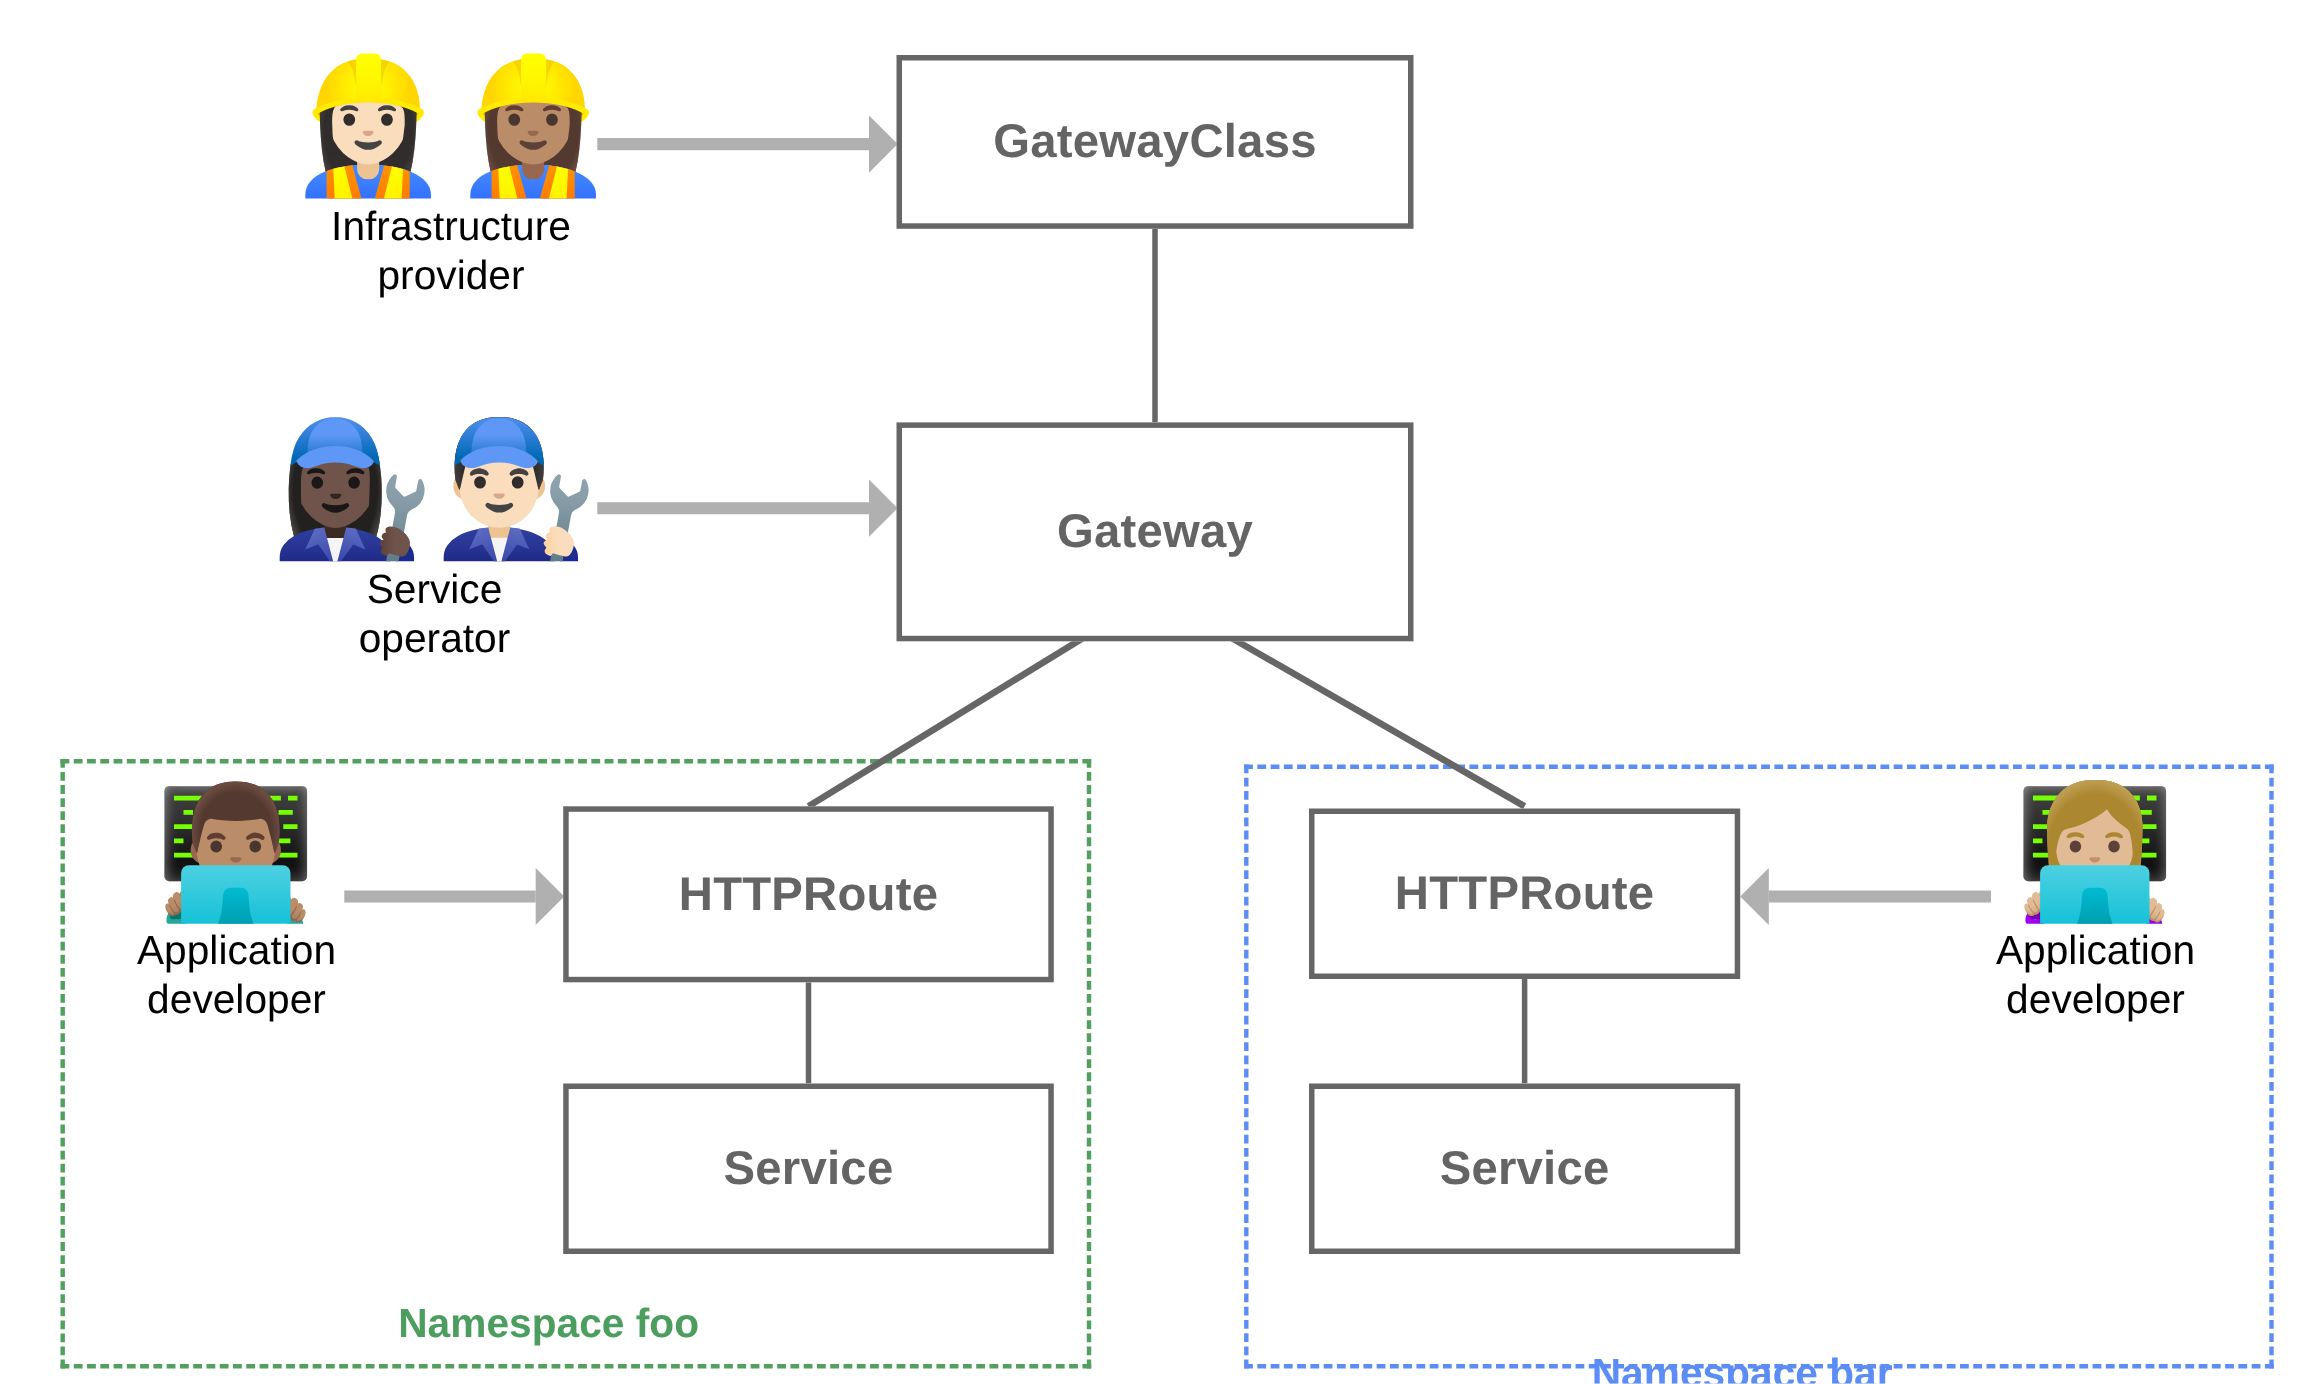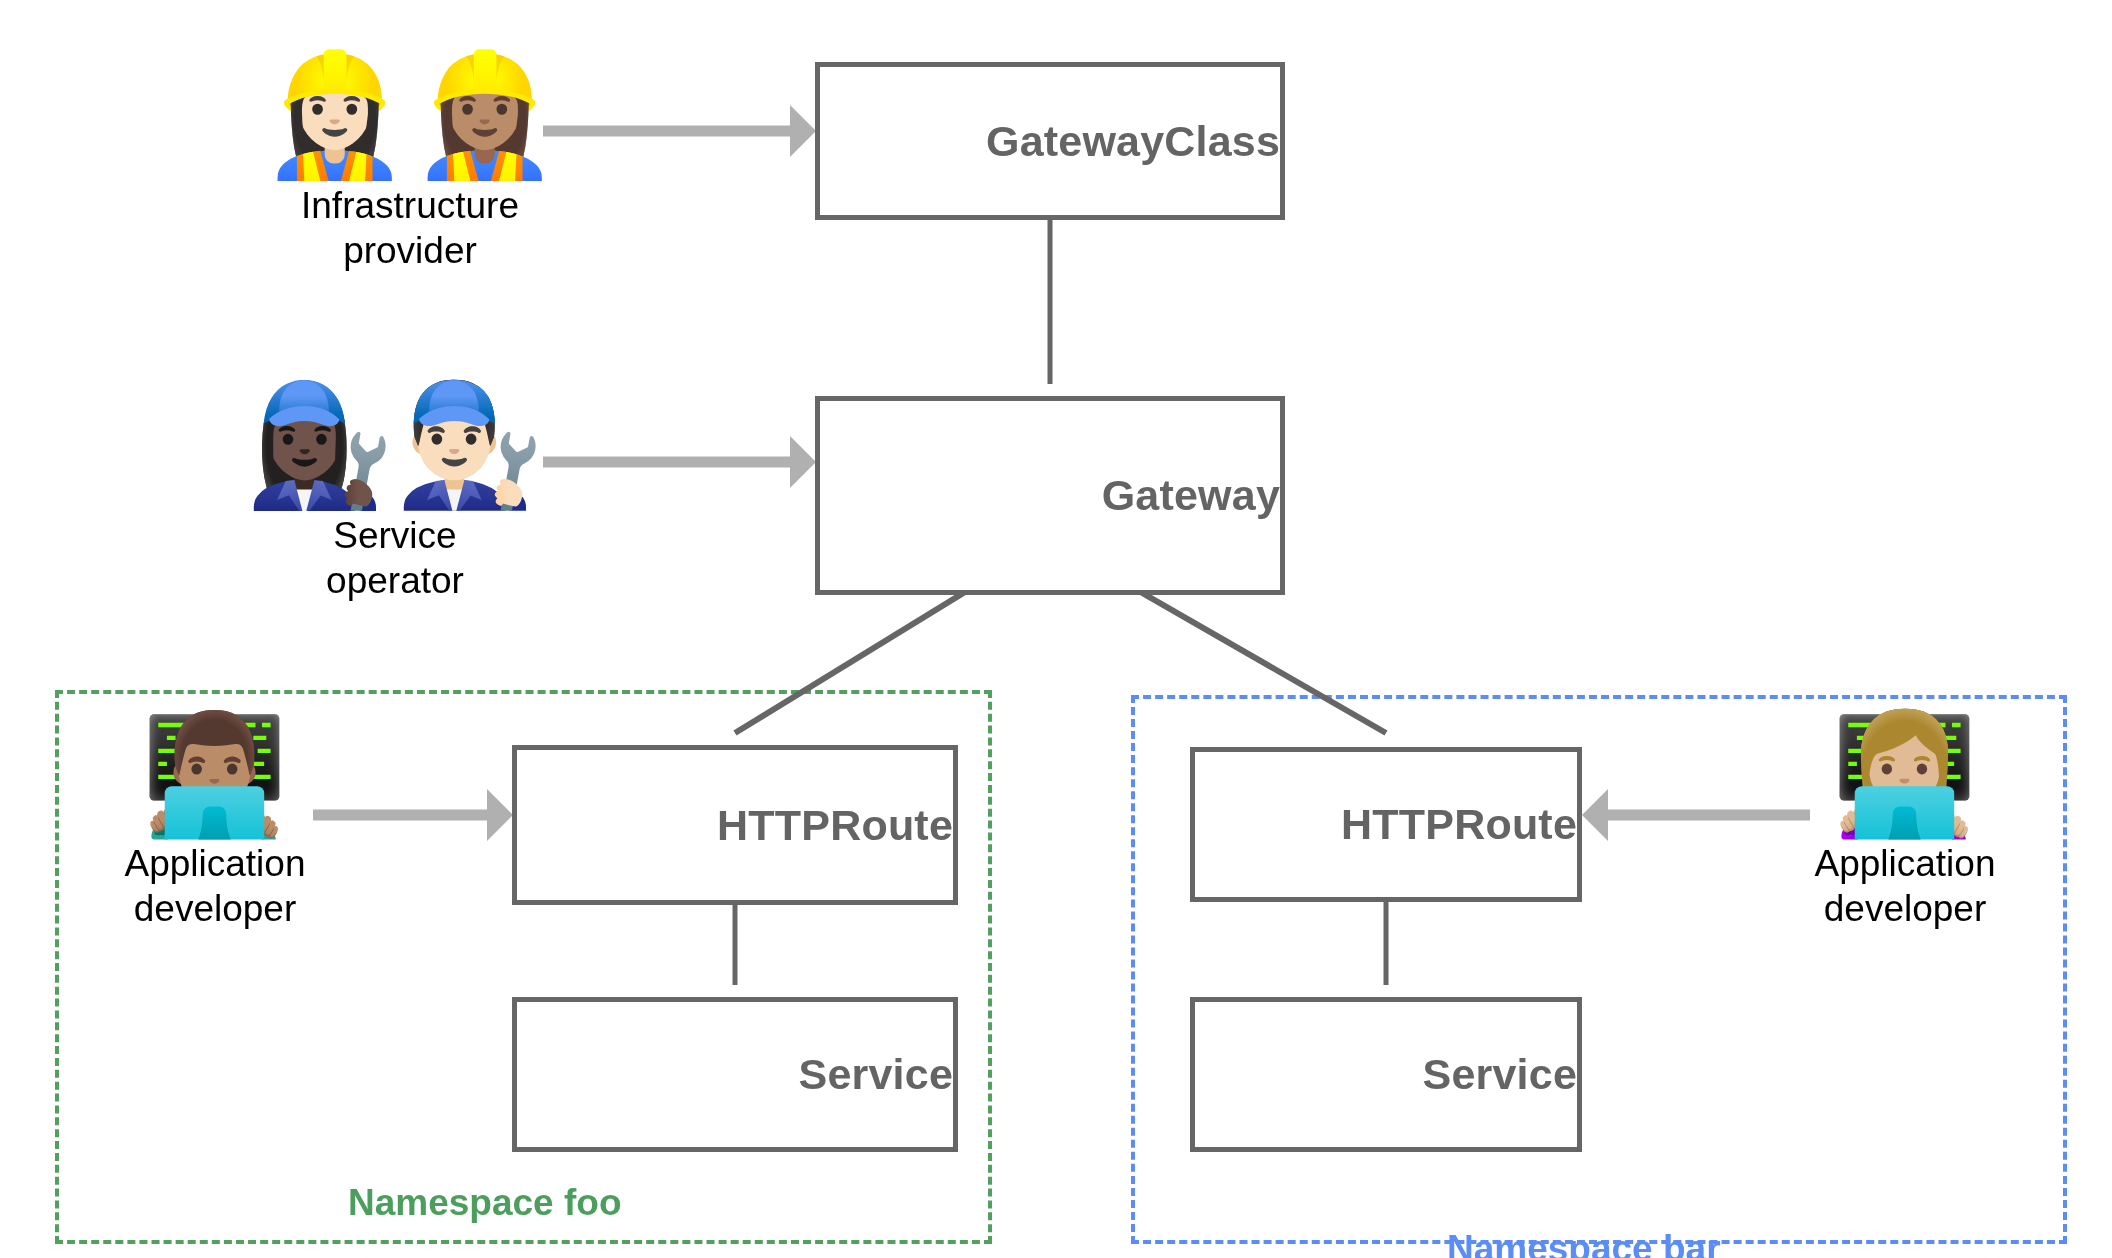--- a/index.html
+++ b/index.html
@@ -18,23 +18,22 @@
     overflow: hidden;
   }
   
   .res-box {
     position: absolute;
     box-sizing: border-box;
     border: 5px solid #666666;
     background: #ffffff;
     display: flex;
     align-items: center;
-    justify-content: flex-end;
+    justify-content: center;
     z-index: 5;
-    margin-top: 12px;
   }
   .res-box .res-label {
     font-family: "Liberation Sans", sans-serif;
     font-weight: bold;
     color: #646464;
     font-size: 43px;
     letter-spacing: 0.2px;
     line-height: 1;
     white-space: nowrap;
   }
@@ -108,21 +107,21 @@
 </style>
 </head>
 <body>
 
 <div id="canvas">
 
   <div class="ns-box green" style="left:55px; top:690px; width:937px; height:554px;"></div>
 
   <div class="ns-box blue" style="left:1131px; top:695px; width:936px; height:549px;"></div>
 
-  <div class="ns-label green" style="left:348px; top:1182px;">Namespace foo</div>
+  <div class="ns-label green" style="left:362px; top:1182px;">Namespace foo</div>
 
   <div class="ns-label blue" style="left:1447px; top:1182px;margin-top:46px;">Namespace bar</div>
 
   <svg id="edges" viewBox="0 0 2112 1258">
 
     <line x1="1050" y1="208" x2="1050" y2="384" stroke="#666666" stroke-width="5"></line>
 
     <line x1="1050" y1="540" x2="735" y2="733" stroke="#666666" stroke-width="6"></line>
 
     <line x1="1050" y1="540" x2="1386" y2="733" stroke="#666666" stroke-width="6"></line>

